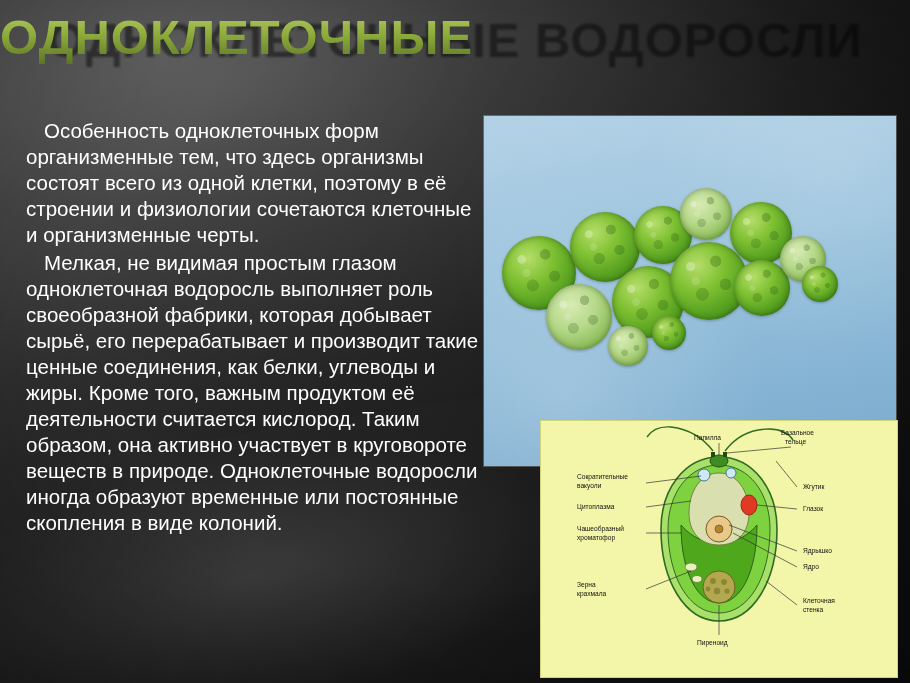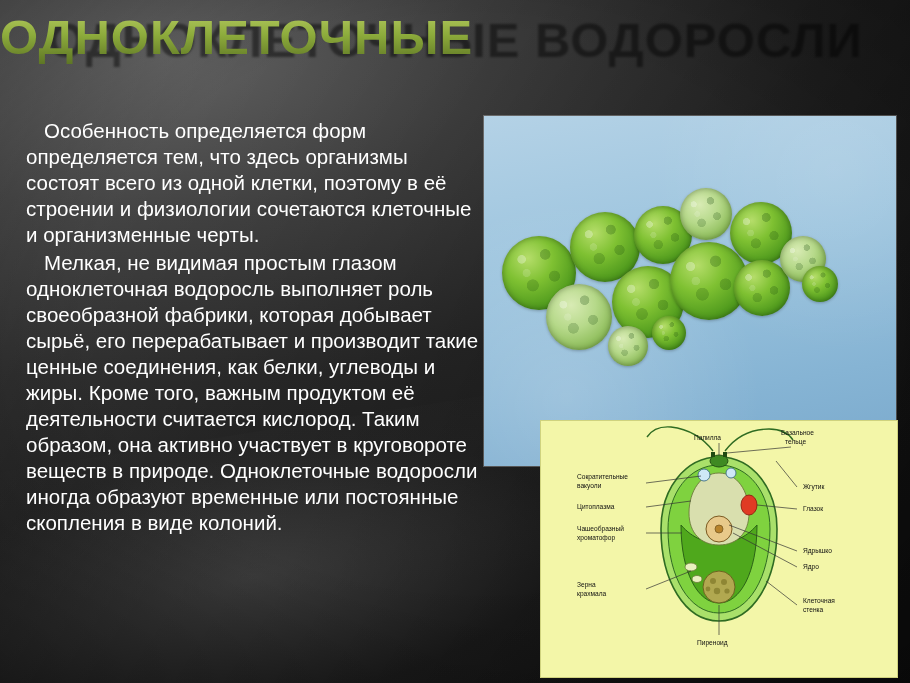--- a/index.html
+++ b/index.html
@@ -175,21 +175,21 @@
 
   <div class="title-shadow">
     <span>Одноклеточные</span>
     <span class="line2">водоросли</span>
   </div>
   <div class="title">
     <span>Одноклеточные</span>
   </div>
 
   <div class="body-text">
-    <p>Особенность определяется форм определяется тем, что здесь организмы состоят всего из одной клетки, поэтому в её строении и физиологии сочетаются клеточные и организменные черты.</p>
+    <p>Особенность одноклеточных форм организменные тем, что здесь организмы состоят всего из одной клетки, поэтому в её строении и физиологии сочетаются клеточные и организменные черты.</p>
     <p>Мелкая, не видимая простым глазом одноклеточная водоросль выполняет роль своеобразной фабрики, которая добывает сырьё, его перерабатывает и производит такие ценные соединения, как белки, углеводы и жиры. Кроме того, важным продуктом её деятельности считается кислород. Таким образом, она активно участвует в круговороте веществ в природе. Одноклеточные водоросли иногда образуют временные или постоянные скопления в виде колоний.</p>
   </div>
 
   <div class="photo">
     <div class="grain"></div>
     <div class="cellwrap">
       <div class="cell" style="left:18px;  top:120px; width:74px; height:74px;"></div>
       <div class="cell pale" style="left:62px; top:168px; width:66px; height:66px;"></div>
       <div class="cell" style="left:86px;  top:96px;  width:70px; height:70px;"></div>
       <div class="cell" style="left:128px; top:150px; width:72px; height:72px;"></div>

